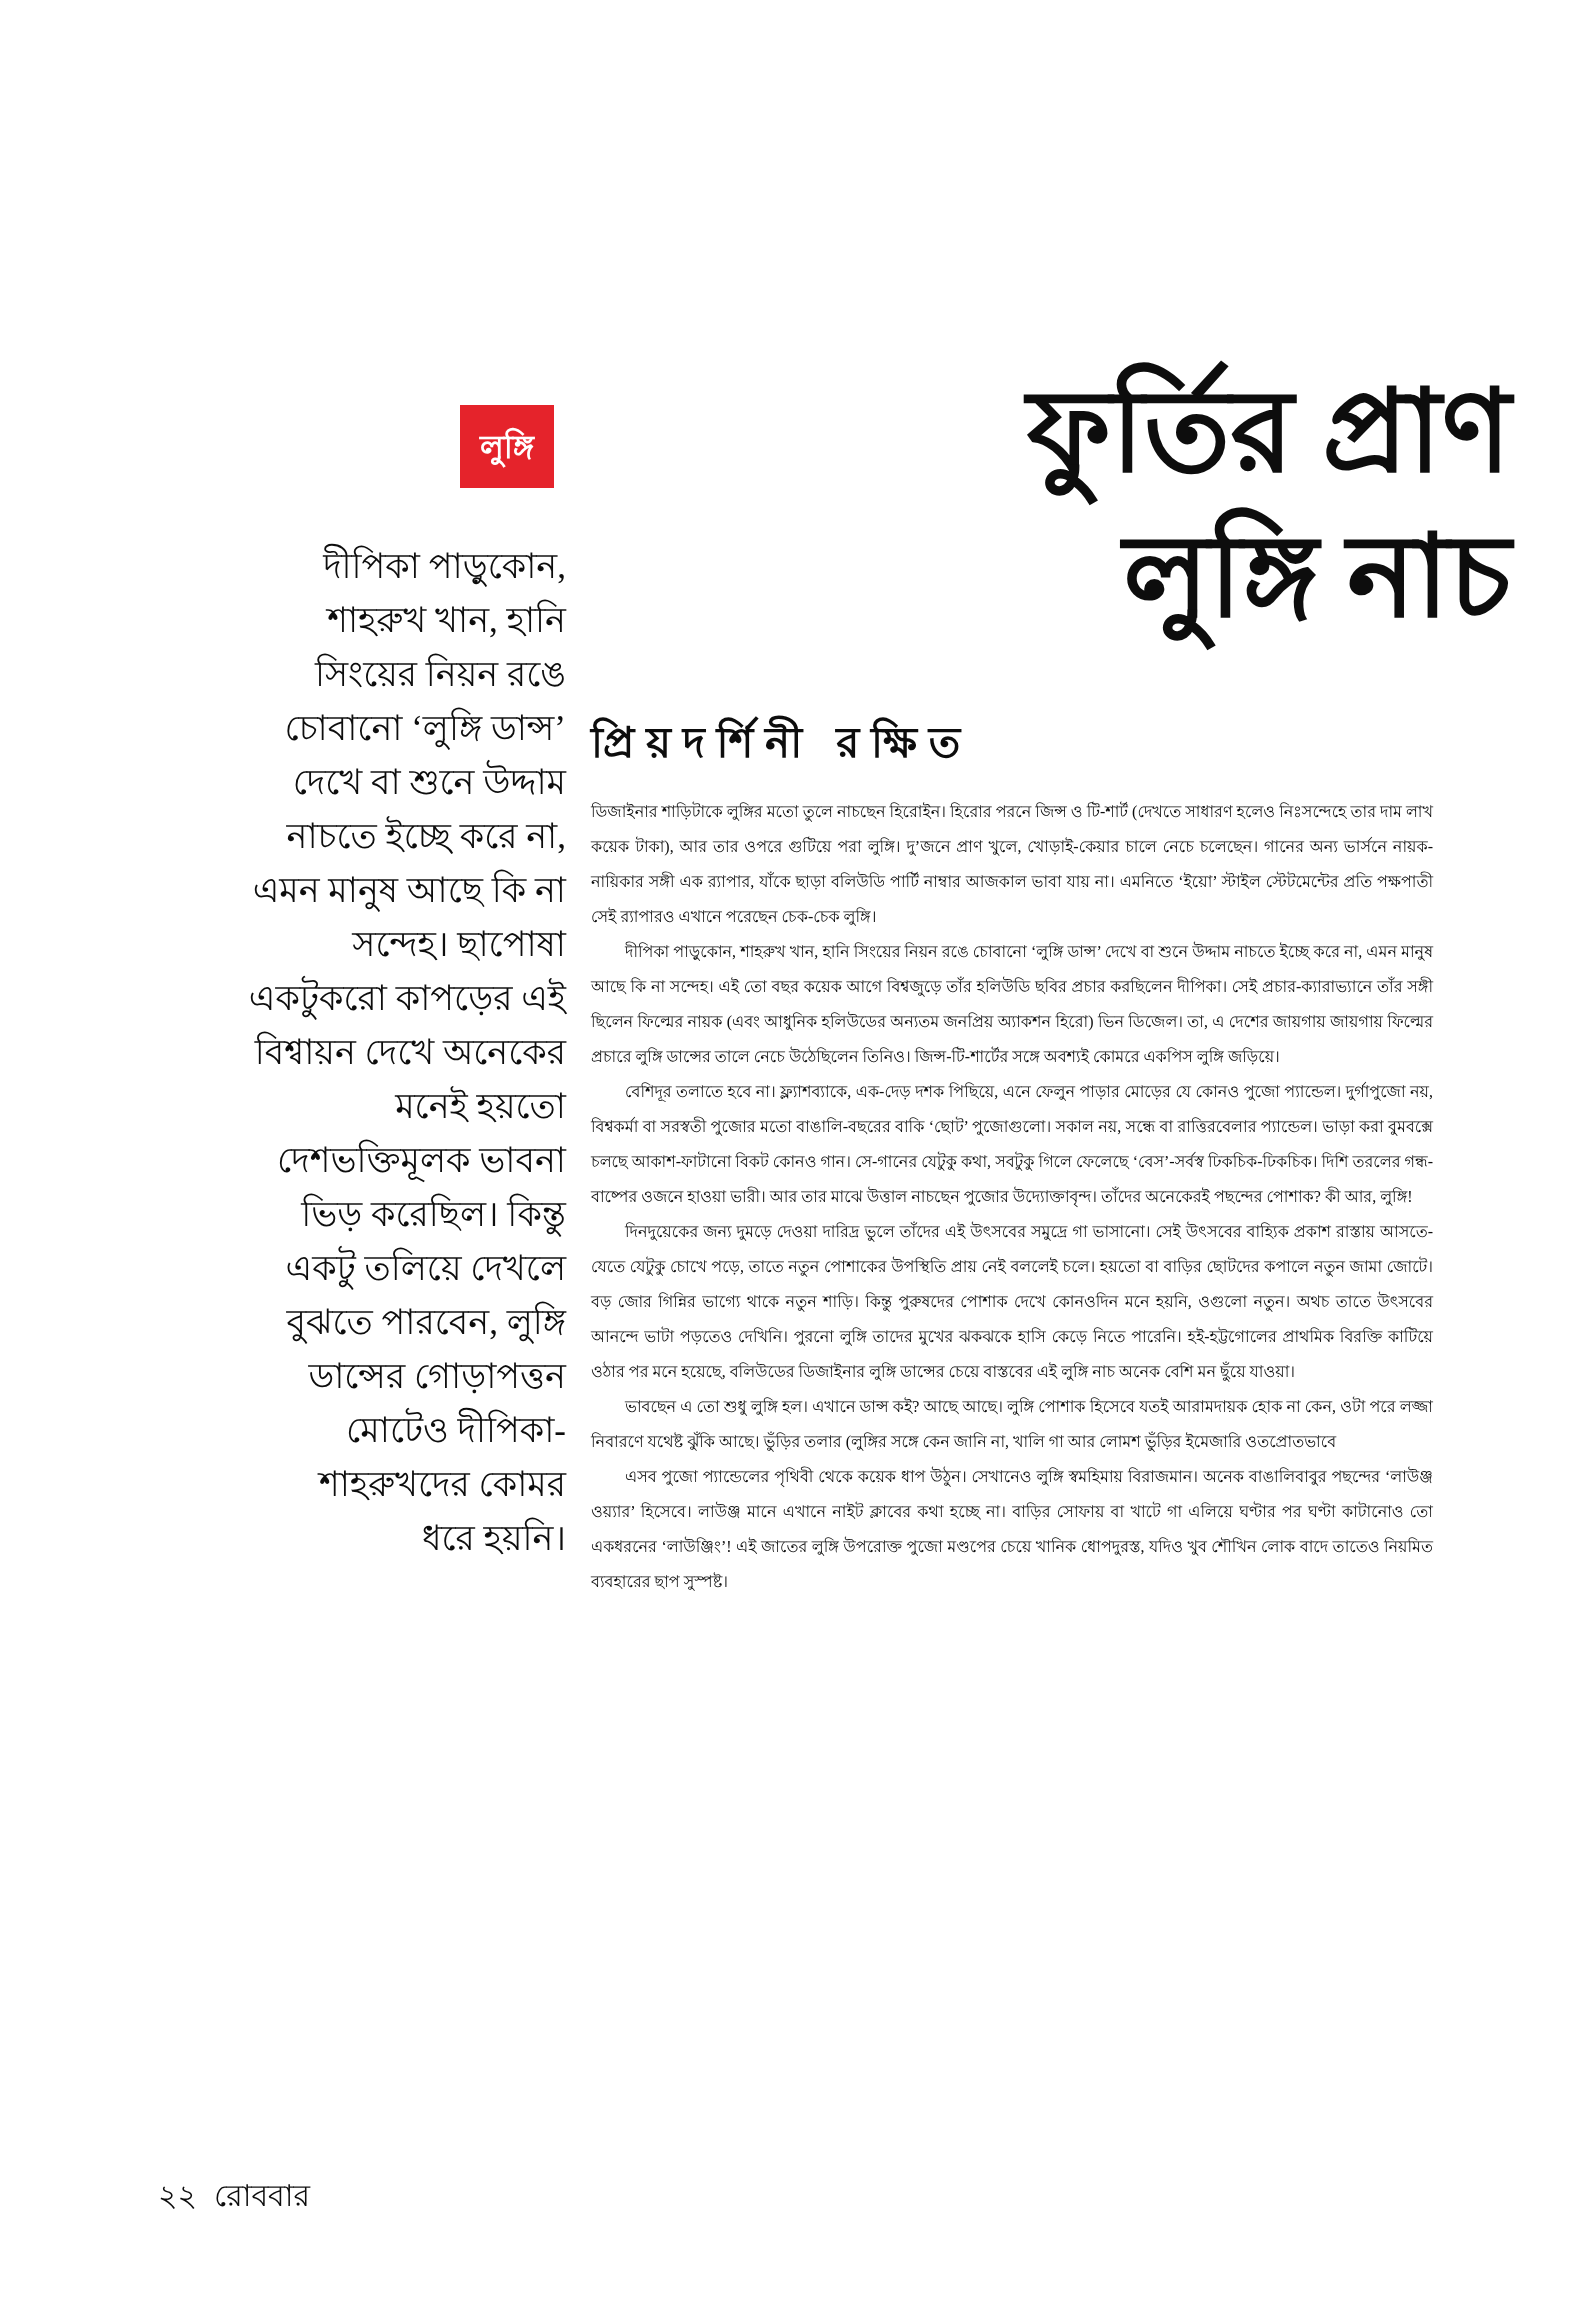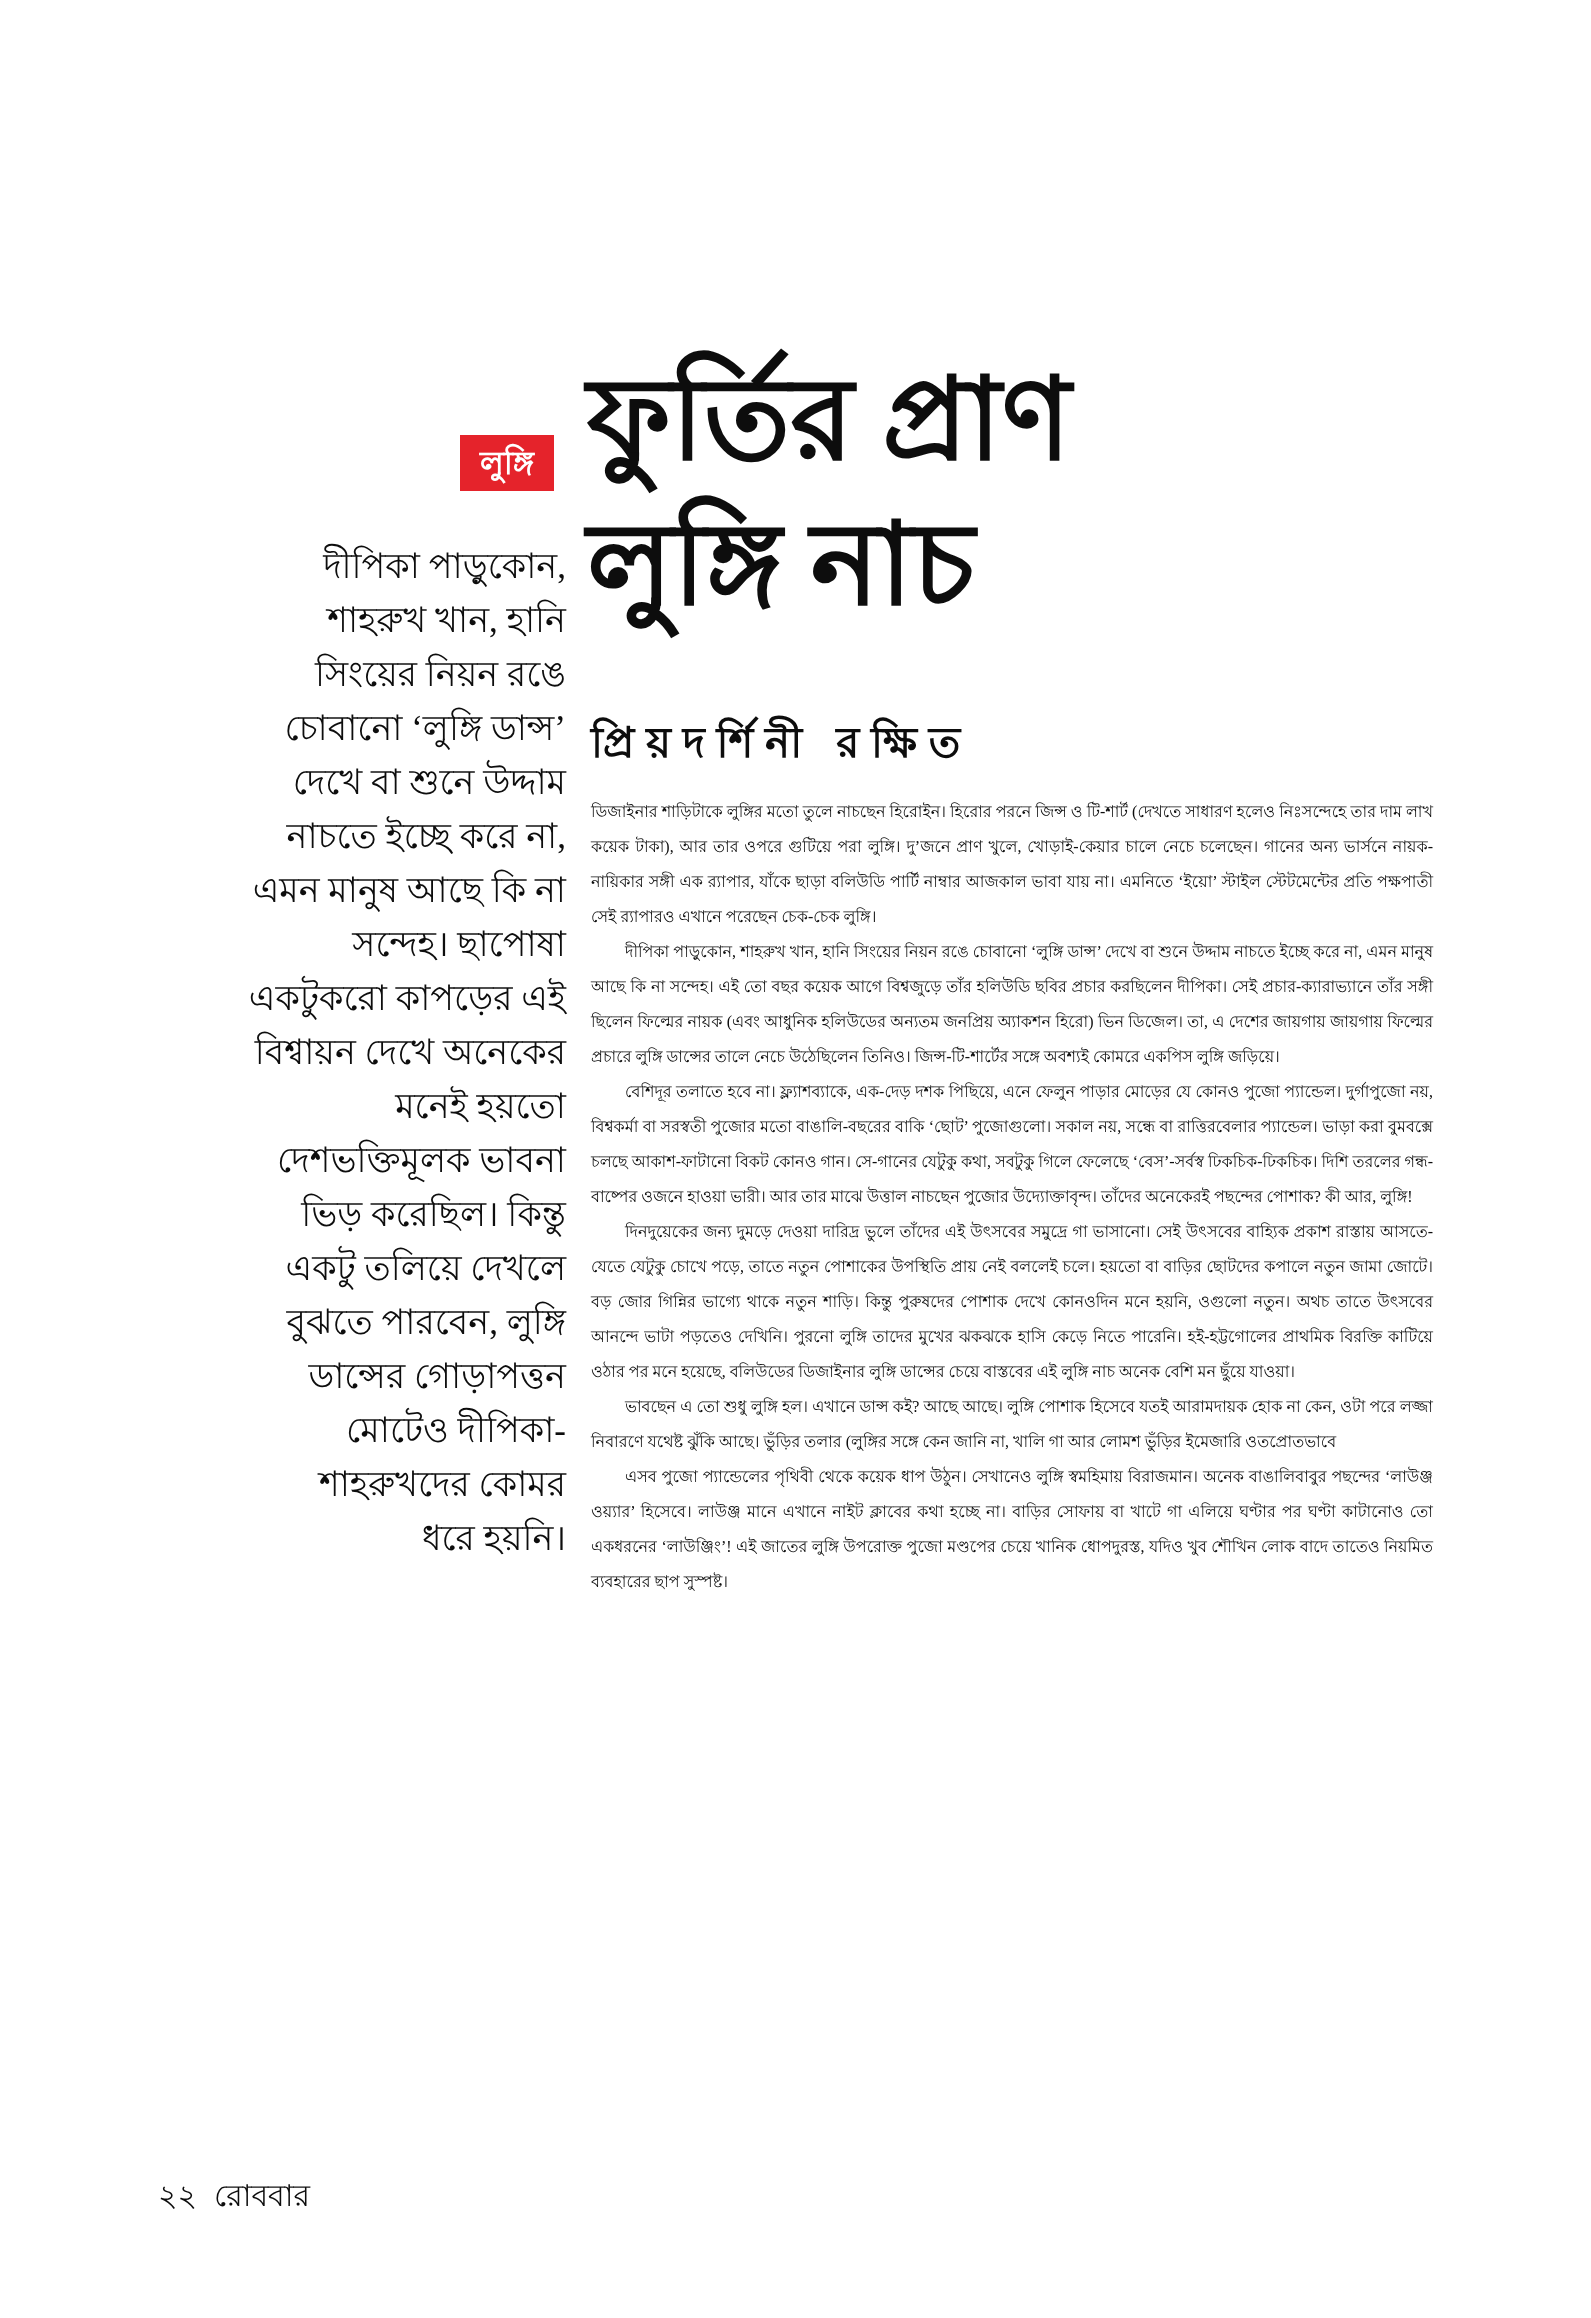--- a/index.html
+++ b/index.html
@@ -14,43 +14,43 @@
     background: #ffffff;
     overflow: hidden;
     font-family: "Liberation Serif", "DejaVu Serif", serif;
     color: #111111;
   }
   .section-tag {
     position: absolute;
     left: 460px;
     top: 405px;
     width: 94px;
-    height: 56px;
+    height: 83px;
     background: #e5232b;
     color: #ffffff;
     display: flex;
     align-items: center;
     justify-content: center;
     font-size: 32px;
     font-weight: 700;
     line-height: 1;
-    margin-top: 30px;
   }
   .headline {
     position: absolute;
     left: 587px;
-    top: 348px;
+    top: 360px;
     width: 924px;
     margin: 0;
     font-size: 115px;
     line-height: 145px;
     font-weight: 700;
     letter-spacing: 0;
     white-space: pre-line;
     color: #0d0d0d;
+    text-align: right;
   }
   .byline {
     position: absolute;
     left: 591px;
     top: 710px;
     width: 770px;
     font-size: 42px;
     font-weight: 700;
     letter-spacing: 0.28em;
     color: #0d0d0d;

